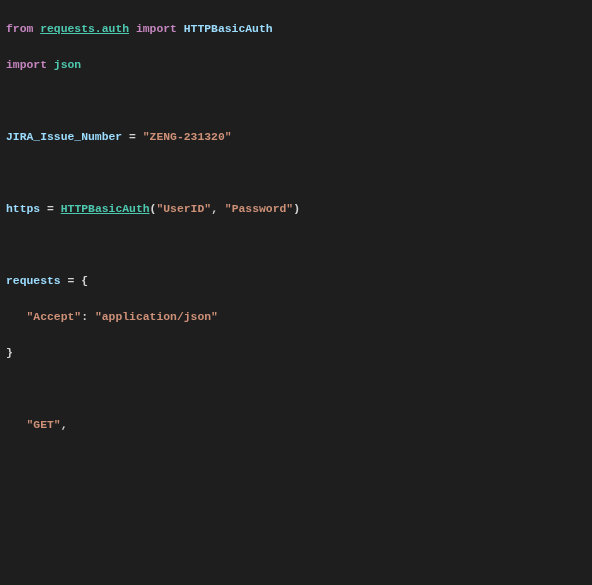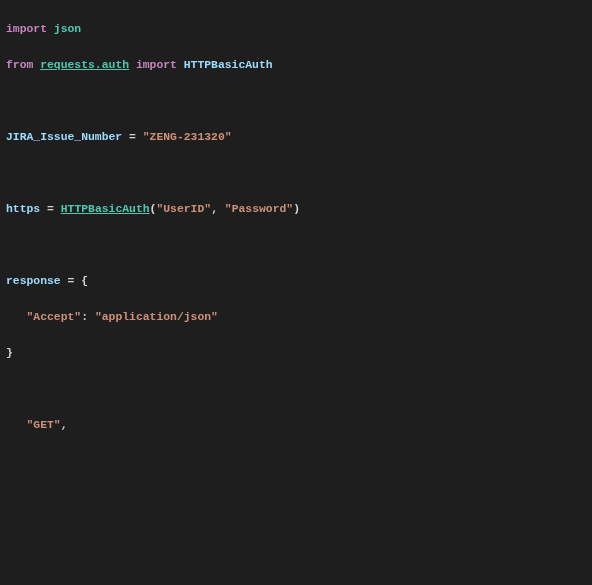--- a/index.html
+++ b/index.html
@@ -27,28 +27,28 @@
   .fnu{color:#dcdcaa;text-decoration:underline}
   .op{color:#d4d4d4}
   .str{color:#ce9178}
   .cmt{color:#6a9955}
   .p{color:#d4d4d4}
 </style>
 </head>
 <body>
 
 <div class="code">
+<span class="line"><span class="kw">from</span> <span class="mod u">requests.auth</span> <span class="kw">import</span> <span class="var">HTTPBasicAuth</span></span>
 <span class="line"><span class="kw">import</span> <span class="mod">json</span></span>
-<span class="line"><span class="kw">from</span> <span class="mod u">requests.auth</span> <span class="kw">import</span> <span class="var">HTTPBasicAuth</span></span>
 <span class="line"></span>
 <span class="line"><span class="var">JIRA_Issue_Number</span> <span class="op">=</span> <span class="str">"ZENG-231320"</span></span>
 <span class="line"></span>
 <span class="line"><span class="var">https</span> <span class="op">=</span> <span class="cls">HTTPBasicAuth</span><span class="p">(</span><span class="str">"UserID"</span><span class="p">,</span> <span class="str">"Password"</span><span class="p">)</span></span>
 <span class="line"></span>
-<span class="line"><span class="var">response</span> <span class="op">=</span> <span class="p">{</span></span>
+<span class="line"><span class="var">requests</span> <span class="op">=</span> <span class="p">{</span></span>
 <span class="line">   <span class="str">"Accept"</span><span class="p">:</span> <span class="str">"application/json"</span></span>
 <span class="line"><span class="p">}</span></span>
 <span class="line"></span>
 <span class="line">   <span class="str">"GET"</span><span class="p">,</span></span>
 
 
 
 
 
 

